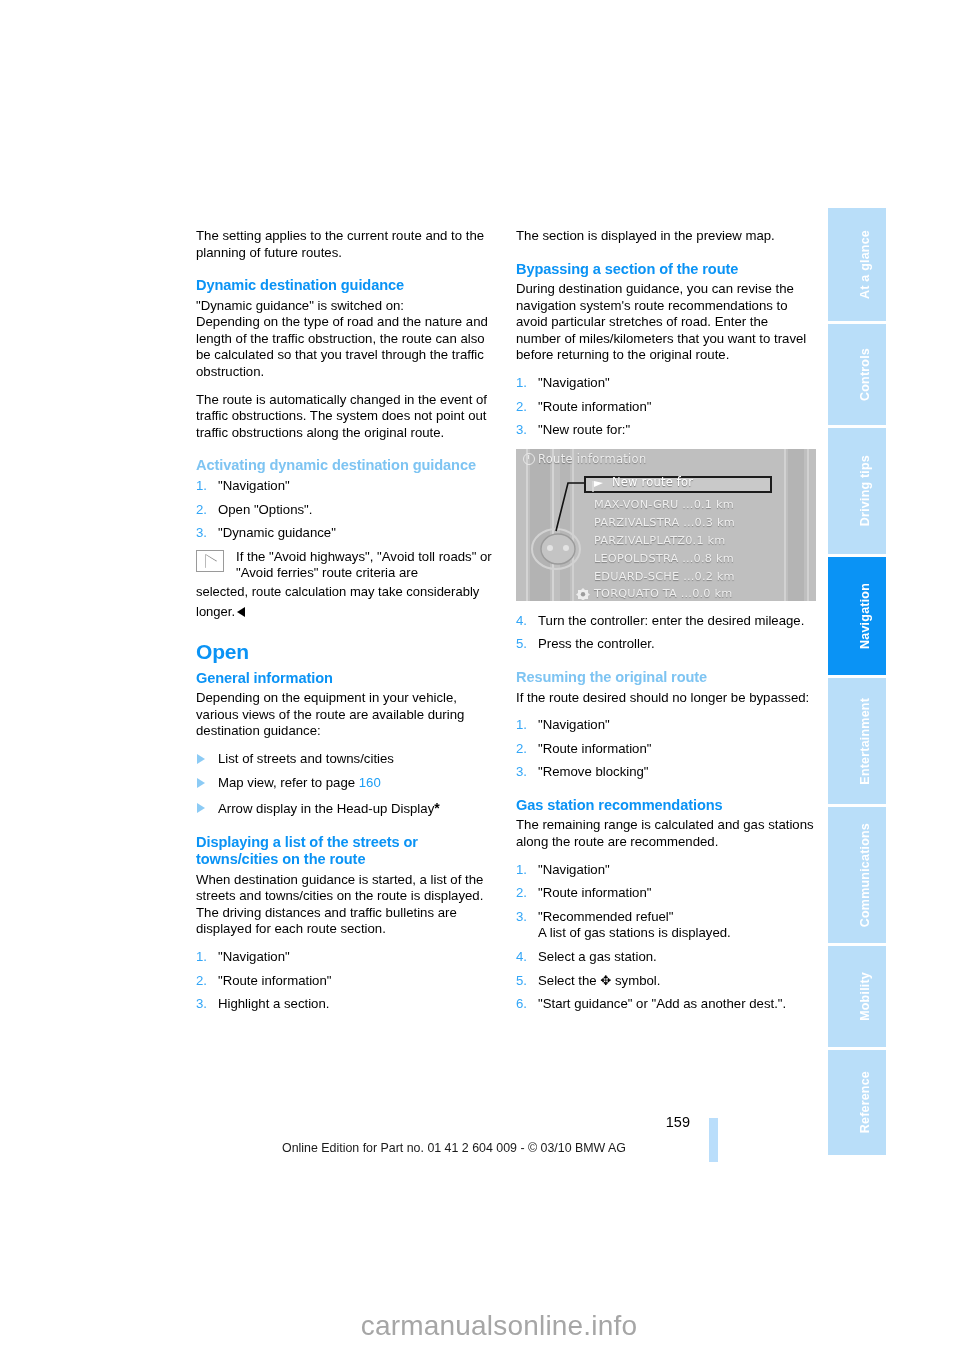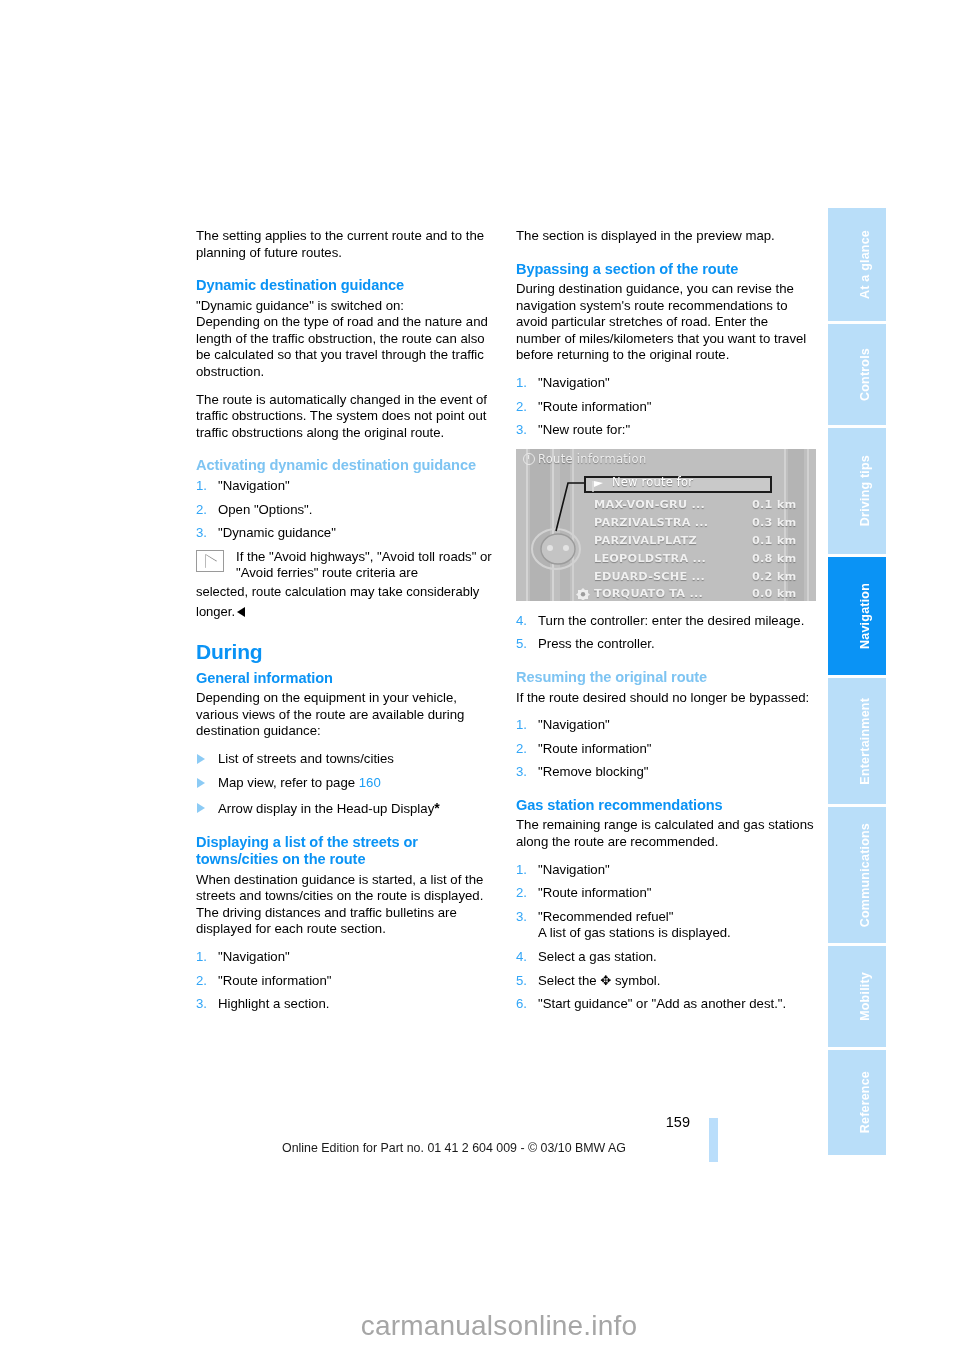--- a/index.html
+++ b/index.html
@@ -263,26 +263,24 @@
     left: 4px; top: 2px;
     width: 16px; height: 13px;
   }
   .nav-row {
     position: absolute;
     left: 78px;
     width: 210px;
     height: 18px;
     display: flex;
     align-items: center;
-    justify-content: space-between;
     color: #f0f0f0;
     font-size: 11.3px;
     letter-spacing: 0.2px;
     text-shadow: 0 1px 1px rgba(95,95,95,.65);
-    font-weight: bold;
   }
   .nav-row .name { white-space: nowrap; }
   .nav-row .dist { width: 52px; text-align: left; }
   .nav-row .rowicon {
     position: absolute;
     left: -18px; top: 3px;
     width: 14px; height: 12px;
   }
   .roundabout {
     position: absolute;
@@ -358,21 +356,21 @@
     <div class="note">
       <span class="note-icon">
         <svg width="26" height="20" viewBox="0 0 26 20" aria-hidden="true">
           <polygon points="9,4 19,10 9,16" fill="none" stroke="#8d8d8d" stroke-width="1.2"></polygon>
         </svg>
       </span>
       <div class="note-first">If the "Avoid highways", "Avoid toll roads" or "Avoid ferries" route criteria are</div>
       <div class="note-rest"><span>selected, route calculation may take considerably longer.</span><span class="endmark"></span></div>
     </div>
 
-    <h1 class="sec">During</h1>
+    <h1 class="sec">Open</h1>
 
     <h2 class="sub first">General information</h2>
     <p class="body">Depending on the equipment in your vehicle, various views of the route are available during destination guidance:</p>
 
     <ul class="tri">
       <li>
         <span class="tri-bullet"></span>
         <span>List of streets and towns/cities</span>
       </li>
       <li>

